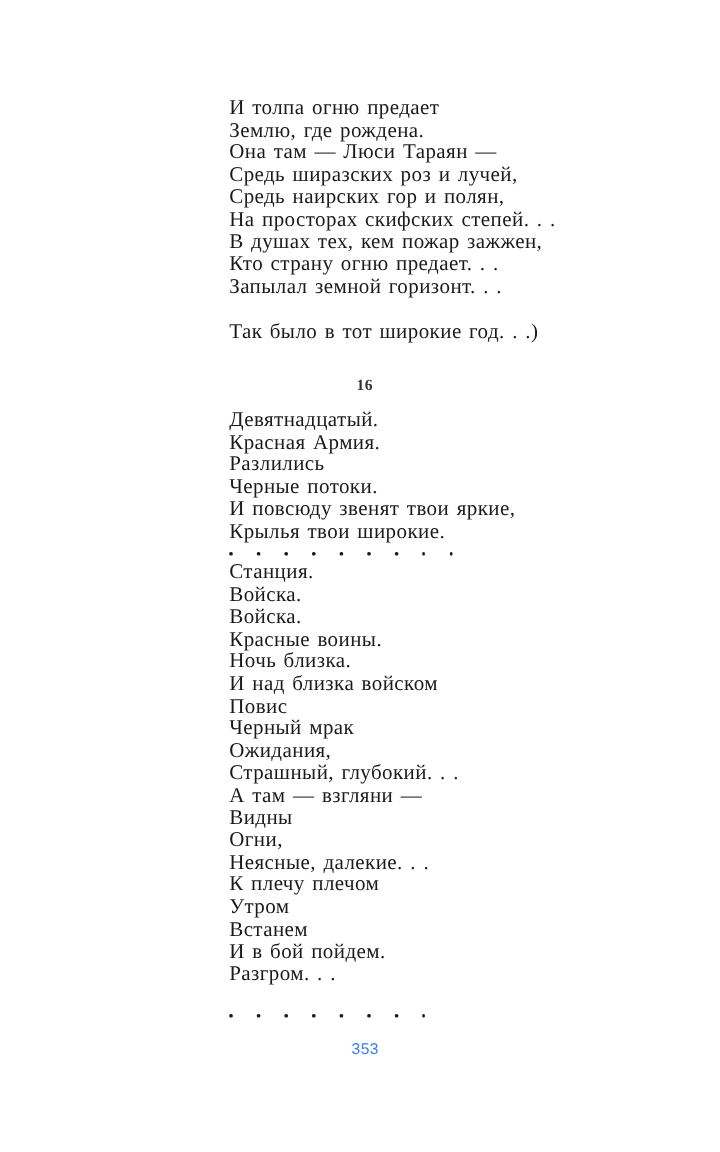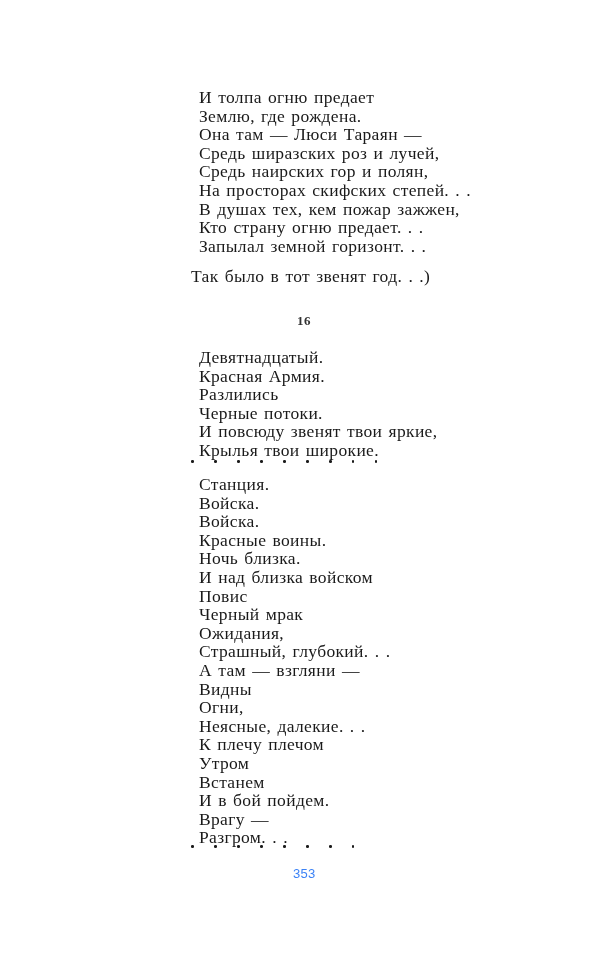--- a/index.html
+++ b/index.html
@@ -17,21 +17,21 @@
     }
     .page {
       position: absolute;
       left: 0; top: 0;
       width: 600px;
       height: 960px;
     }
     .stanza {
       position: absolute;
       left: 191px;
-      margin: 8px;
+      margin: 0;
       padding: 0;
       font-size: 17.5px;
       line-height: 18.6px;
       letter-spacing: 0.35px;
       word-spacing: 1.5px;
       white-space: nowrap;
     }
     .line {
       display: block;
       height: 18.6px;
@@ -95,21 +95,21 @@
     <span class="line">Землю, где рождена.</span>
     <span class="line">Она там — Люси Тараян —</span>
     <span class="line">Средь ширазских роз и лучей,</span>
     <span class="line">Средь наирских гор и полян,</span>
     <span class="line">На просторах скифских степей. . .</span>
     <span class="line">В душах тех, кем пожар зажжен,</span>
     <span class="line">Кто страну огню предает. . .</span>
     <span class="line">Запылал земной горизонт. . .</span>
   </div>
 
-  <div id="closing-line">Так было в тот звенят год. . .)</div>
+  <div id="closing-line">Так было в тот широкие год. . .)</div>
 
   <div id="section-number">16</div>
 
   <div class="stanza" id="stanza-2">
     <span class="line">Девятнадцатый.</span>
     <span class="line">Красная Армия.</span>
     <span class="line">Разлились</span>
     <span class="line">Черные потоки.</span>
     <span class="line">И повсюду звенят твои яркие,</span>
     <span class="line">Крылья твои широкие.</span>
@@ -139,21 +139,20 @@
     <span class="line">Ожидания,</span>
     <span class="line">Страшный, глубокий. . .</span>
     <span class="line">А там — взгляни —</span>
     <span class="line">Видны</span>
     <span class="line">Огни,</span>
     <span class="line">Неясные, далекие. . .</span>
     <span class="line">К плечу плечом</span>
     <span class="line">Утром</span>
     <span class="line">Встанем</span>
     <span class="line">И в бой пойдем.</span>
-    <span class="line">Врагу —</span>
     <span class="line">Разгром. . .</span>
   </div>
 
   <div class="dots" id="dots-2">
       <span class="dot"></span>
       <span class="dot"></span>
       <span class="dot"></span>
       <span class="dot"></span>
       <span class="dot"></span>
       <span class="dot"></span>

